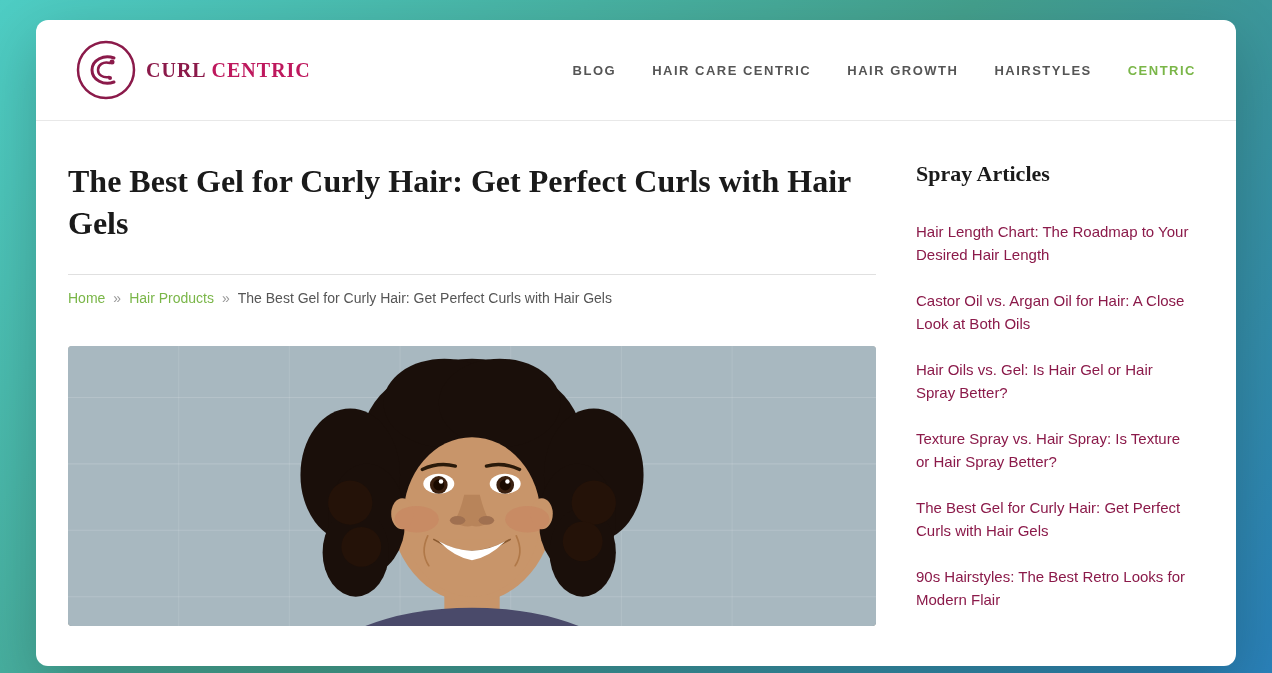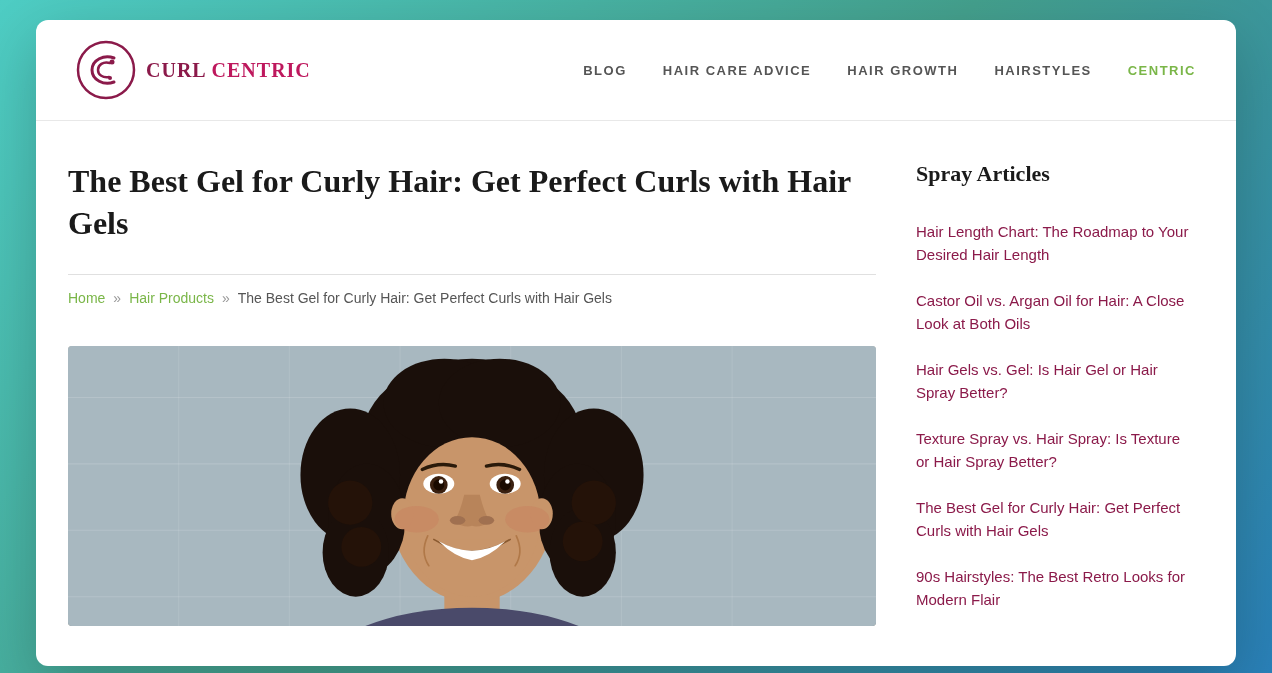--- a/index.html
+++ b/index.html
@@ -200,21 +200,21 @@
         <circle cx="36" cy="22" r="2.5" fill="#8b1a4a"></circle>
         <circle cx="34" cy="38" r="2" fill="#8b1a4a"></circle>
       </svg>
       <div style="font-family:Georgia,serif;font-size:20px;font-weight:bold;color:#8b1a4a;letter-spacing:1px;">
         CURL <span style="color:#be185d;text-align:right;">CENTRIC</span>
       </div>
     </div>
 
     <nav>
       <a class="nav-item">BLOG</a>
-      <a class="nav-item">HAIR CARE ADVICE</a>
+      <a class="nav-item">HAIR CARE CENTRIC</a>
       <a class="nav-item">HAIR GROWTH</a>
       <a class="nav-item">HAIRSTYLES</a>
       <a class="nav-item active">CENTRIC</a>
     </nav>
   </header>
 
   <div class="main-content">
 
     <article class="article-area">
       <h1 class="article-title">The Best Gel for Curly Hair: Get Perfect Curls with Hair Gels</h1>
@@ -310,21 +310,21 @@
       <h2 class="recent-articles-title">Spray Articles</h2>
 
       <ul class="recent-articles-list">
         <li class="recent-article-item">
           <a class="recent-article-link">Hair Length Chart: The Roadmap to Your Desired Hair Length</a>
         </li>
         <li class="recent-article-item">
           <a class="recent-article-link">Castor Oil vs. Argan Oil for Hair: A Close Look at Both Oils</a>
         </li>
         <li class="recent-article-item">
-          <a class="recent-article-link">Hair Gels vs. Gel: Is Hair Gel or Hair Spray Better?</a>
+          <a class="recent-article-link">Hair Oils vs. Gel: Is Hair Gel or Hair Spray Better?</a>
         </li>
         <li class="recent-article-item">
           <a class="recent-article-link">Texture Spray vs. Hair Spray: Is Texture or Hair Spray Better?</a>
         </li>
         <li class="recent-article-item">
           <a class="recent-article-link">The Best Gel for Curly Hair: Get Perfect Curls with Hair Gels</a>
         </li>
         <li class="recent-article-item">
           <a class="recent-article-link">90s Hairstyles: The Best Retro Looks for Modern Flair</a>
         </li>

